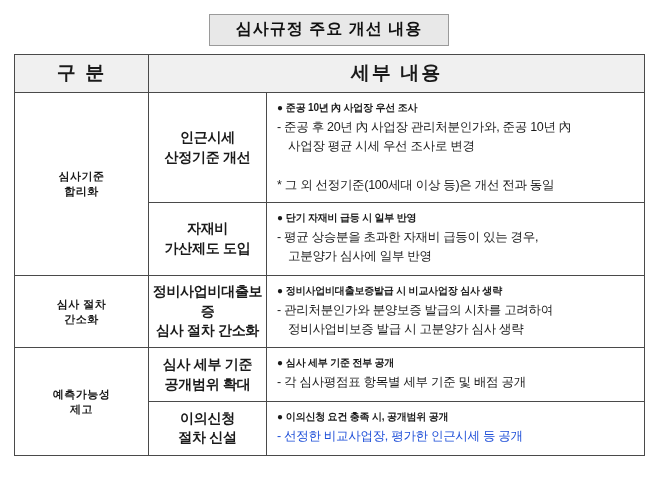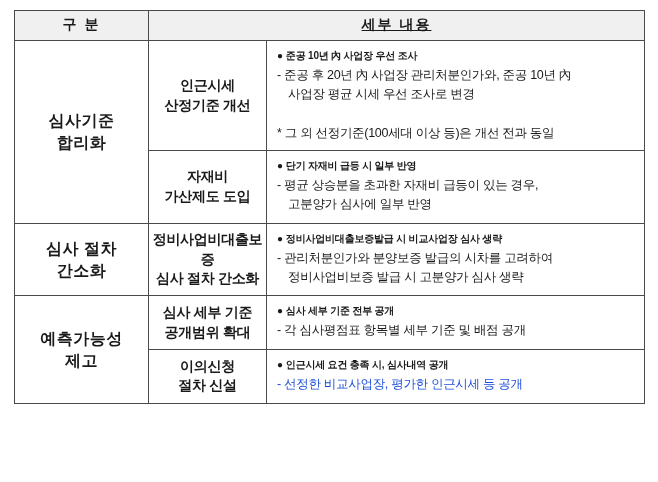--- a/index.html
+++ b/index.html
@@ -44,34 +44,34 @@
     width: 630px;
     margin: 0 auto;
     table-layout: fixed;
   }
   table.matrix th, table.matrix td {
     border: 1px solid #4a4a4a;
     vertical-align: middle;
   }
   thead th {
     background: #f0f0f0;
-    font-size: 14px;
+    font-size: 19px;
     font-weight: bold;
     letter-spacing: 2px;
     padding: 5px 0 6px 0;
     text-align: center;
   }
   th.col-gubun { width: 134px; }
-  th.col-detail { width: 496px; text-decoration: underline; }
+  th.col-detail { width: 496px; }
 
   td.cat {
     width: 134px;
     text-align: center;
     font-weight: bold;
-    font-size: 16px;
+    font-size: 11px;
     line-height: 1.35;
     letter-spacing: 0.5px;
     padding: 6px 2px;
   }
   td.sub {
     width: 118px;
     text-align: center;
     font-weight: bold;
     font-size: 14px;
     line-height: 1.4;
@@ -114,20 +114,23 @@
   .indent2 {
     display: block;
     padding-left: 11px;
   }
 </style>
 </head>
 <body>
 
 <div class="page">
 
+  <div class="title-wrap">
+    <div class="title-banner">심사규정 주요 개선 내용</div>
+  </div>
 
   <table class="matrix">
     <colgroup>
       <col style="width:134px">
       <col style="width:118px">
       <col style="width:378px">
     </colgroup>
     <thead>
       <tr>
         <th class="col-gubun">구 분</th>
@@ -219,21 +222,21 @@
         </td>
       </tr>
 
       <tr>
         <td class="sub">
           <span>이의신청</span><br>
           <span>절차 신설</span>
         </td>
         <td class="detail">
           <div class="bullet-line">
-            <span class="dot">●</span><span>인근시세 요건 충족 시, 심사내역 공개</span>
+            <span class="dot">●</span><span>이의신청 요건 충족 시, 공개범위 공개</span>
           </div>
           <div class="dash-line faded">
             <span>-</span>
             <span>선정한 비교사업장, 평가한 인근시세 등 공개</span>
           </div>
         </td>
       </tr>
 
     </tbody>
   </table>

